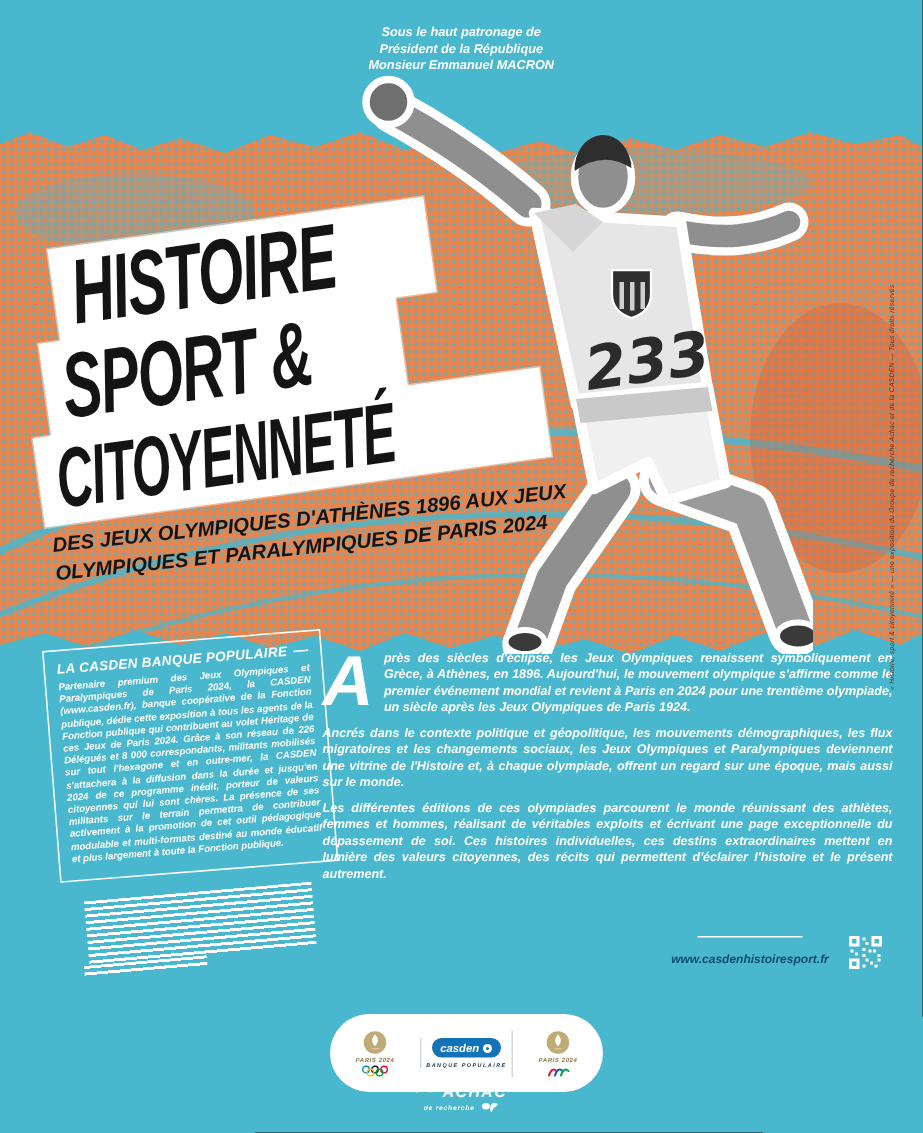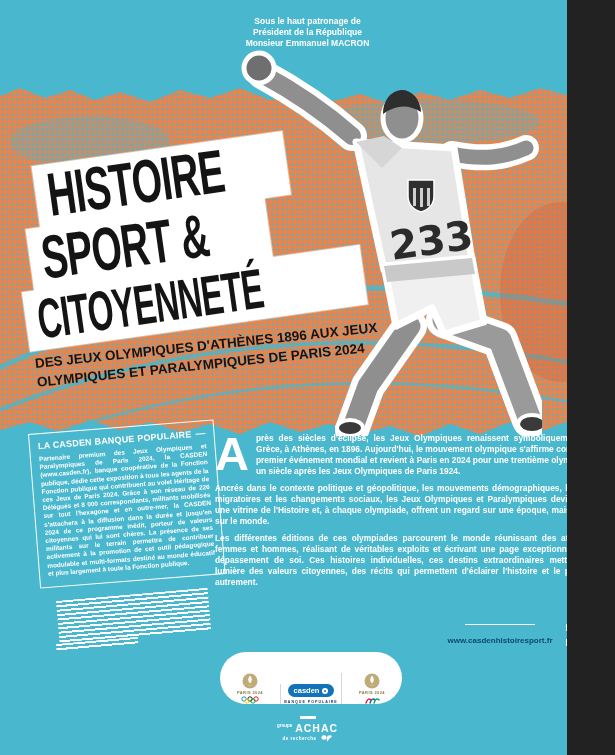--- a/index.html
+++ b/index.html
@@ -1,18 +1,18 @@
 <!DOCTYPE html>
 <html><head>
 <meta charset="utf-8">
 <style>
   html,body{margin:0;padding:0;background:#222;}
   .poster{
-    position:relative;width:567px;height:755px;overflow:hidden;
-    background:#49b7cd;font-family:"Liberation Sans",sans-serif;
+    position:relative;width:615px;height:755px;overflow:hidden;
+    background:#49b7cd;font-family:"Liberation Sans",sans-serif;font-style:italic;
   }
   
   .band{
     position:absolute;left:0;top:82px;width:615px;height:356px;
     background-color:#e8854f;
     background-image:radial-gradient(rgba(73,183,205,.75) 1px, rgba(0,0,0,0) 1.4px);
     background-size:5px 5px;
     clip-path:polygon(0 14px,20px 6px,45px 16px,70px 8px,95px 18px,120px 10px,150px 20px,180px 8px,210px 16px,240px 6px,270px 18px,300px 10px,330px 20px,360px 12px,390px 22px,420px 10px,450px 18px,480px 8px,510px 16px,540px 6px,570px 14px,600px 8px,615px 16px,615px 340px,600px 348px,570px 338px,540px 350px,510px 340px,480px 352px,450px 342px,420px 354px,390px 344px,360px 352px,330px 342px,300px 350px,270px 340px,240px 352px,210px 342px,180px 350px,150px 340px,120px 348px,90px 338px,60px 350px,30px 340px,0 348px);
   }
   .band svg{position:absolute;left:0;top:0;}
@@ -77,22 +77,22 @@
   }
   
   .site{
     position:absolute;left:440px;top:624px;width:120px;text-align:center;color:#0c4a6e;
   }
   .site .rule{display:block;height:1px;background:#fff;width:70px;margin:0 auto 4px auto;}
   .site .url{font-size:8px;font-weight:800;}
   .qr{position:absolute;left:566px;top:624px;width:22px;height:22px;}
   
   .pill{
-    position:absolute;left:220px;top:652px;width:182px;height:52px;
-    background:#fff;border-radius:26px;display:flex;align-items:flex-end;
+    position:absolute;left:220px;top:676px;width:182px;height:52px;
+    background:#fff;border-radius:26px;display:flex;align-items:center;
   }
   .pill .cell{flex:1;display:flex;flex-direction:column;align-items:center;justify-content:center;gap:1px;}
   .pill .cell + .cell{border-left:1px solid #d7d7d7;}
   .p24-label{font-size:4px;font-weight:700;color:#8a7a4a;letter-spacing:.4px;}
   .casden-logo{
     background:#1273b8;color:#fff;border-radius:7px;
     font-size:7.5px;font-weight:800;padding:2px 6px;display:flex;align-items:center;gap:3px;
   }
   .casden-dot{width:6px;height:6px;border-radius:50%;background:#fff;display:inline-block;position:relative;}
   .casden-dot::after{content:"";position:absolute;left:2px;top:2px;width:2px;height:2px;background:#1273b8;border-radius:50%;}

